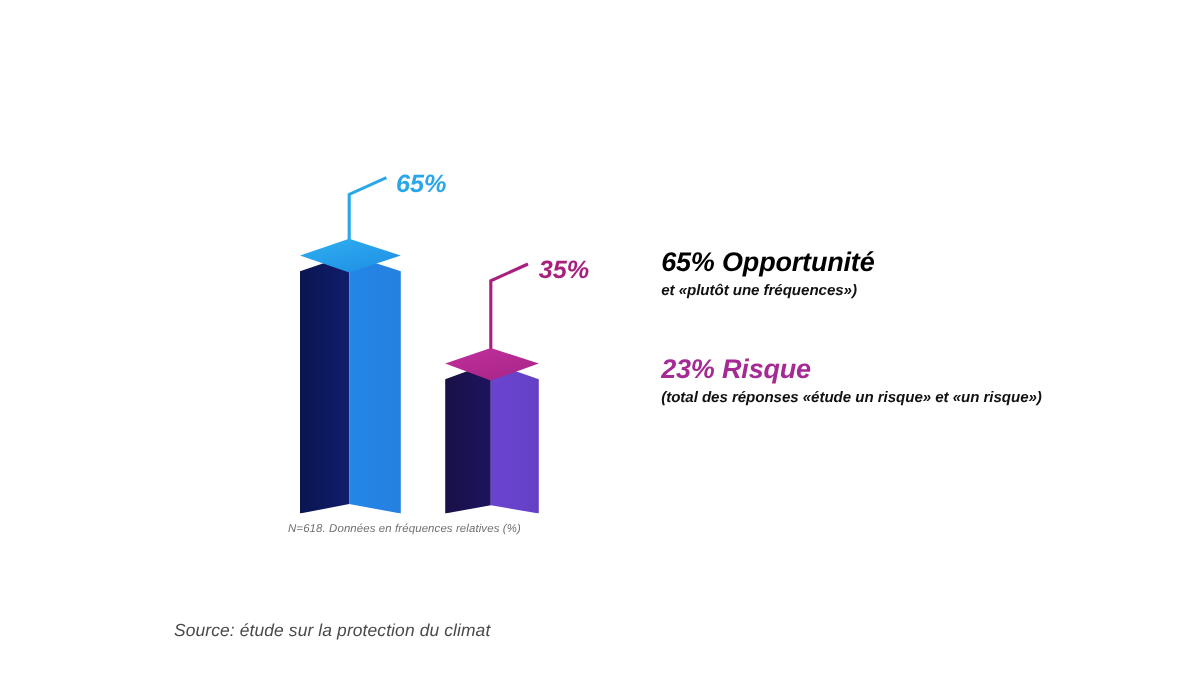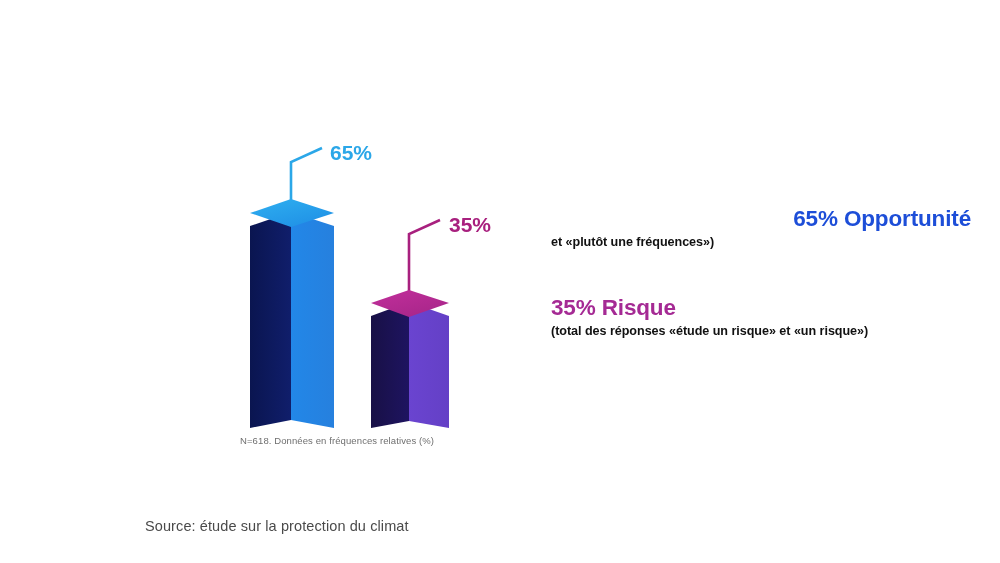--- a/index.html
+++ b/index.html
@@ -16,20 +16,21 @@
     position: relative;
     -webkit-font-smoothing: antialiased;
   }
 
   #slide {
     position: absolute;
     inset: 0;
     width: 1000px;
     height: 563px;
     background: #ffffff;
+    font-style: italic;
   }
 
   
   #chart-area {
     position: absolute;
     left: 0;
     top: 0;
     width: 530px;
     height: 470px;
   }
@@ -65,21 +66,21 @@
   .legend-block.second { margin-top: 43px; }
 
   .legend-head {
     font-size: 22.5px;
     font-weight: bold;
     line-height: 27px;
     letter-spacing: -0.15px;
     margin: 0 0 2px 0;
     white-space: nowrap;
   }
-  .legend-head.opportunity { color: #1d4ed8; text-align: right; }
+  .legend-head.opportunity { color: #000000; }
   .legend-head.risk        { color: #A52A94; }
 
   .legend-sub {
     font-size: 12.6px;
     line-height: 16.5px;
     color: #111111;
     font-weight: 600;
     margin: 0;
     letter-spacing: -0.05px;
   }
@@ -168,21 +169,21 @@
   <div id="legend">
 
     <div class="legend-block">
       <div class="legend-head opportunity">65% Opportunité</div>
       <div class="legend-sub">
         <span>et «plutôt une fréquences»)</span>
       </div>
     </div>
 
     <div class="legend-block second">
-      <div class="legend-head risk">35% Risque</div>
+      <div class="legend-head risk">23% Risque</div>
       <div class="legend-sub">
         <span>(total des réponses «étude un risque» et «un risque»)</span>
       </div>
     </div>
 
   </div>
 
   <div id="source">Source: étude sur la protection du climat</div>
 
 </div>

